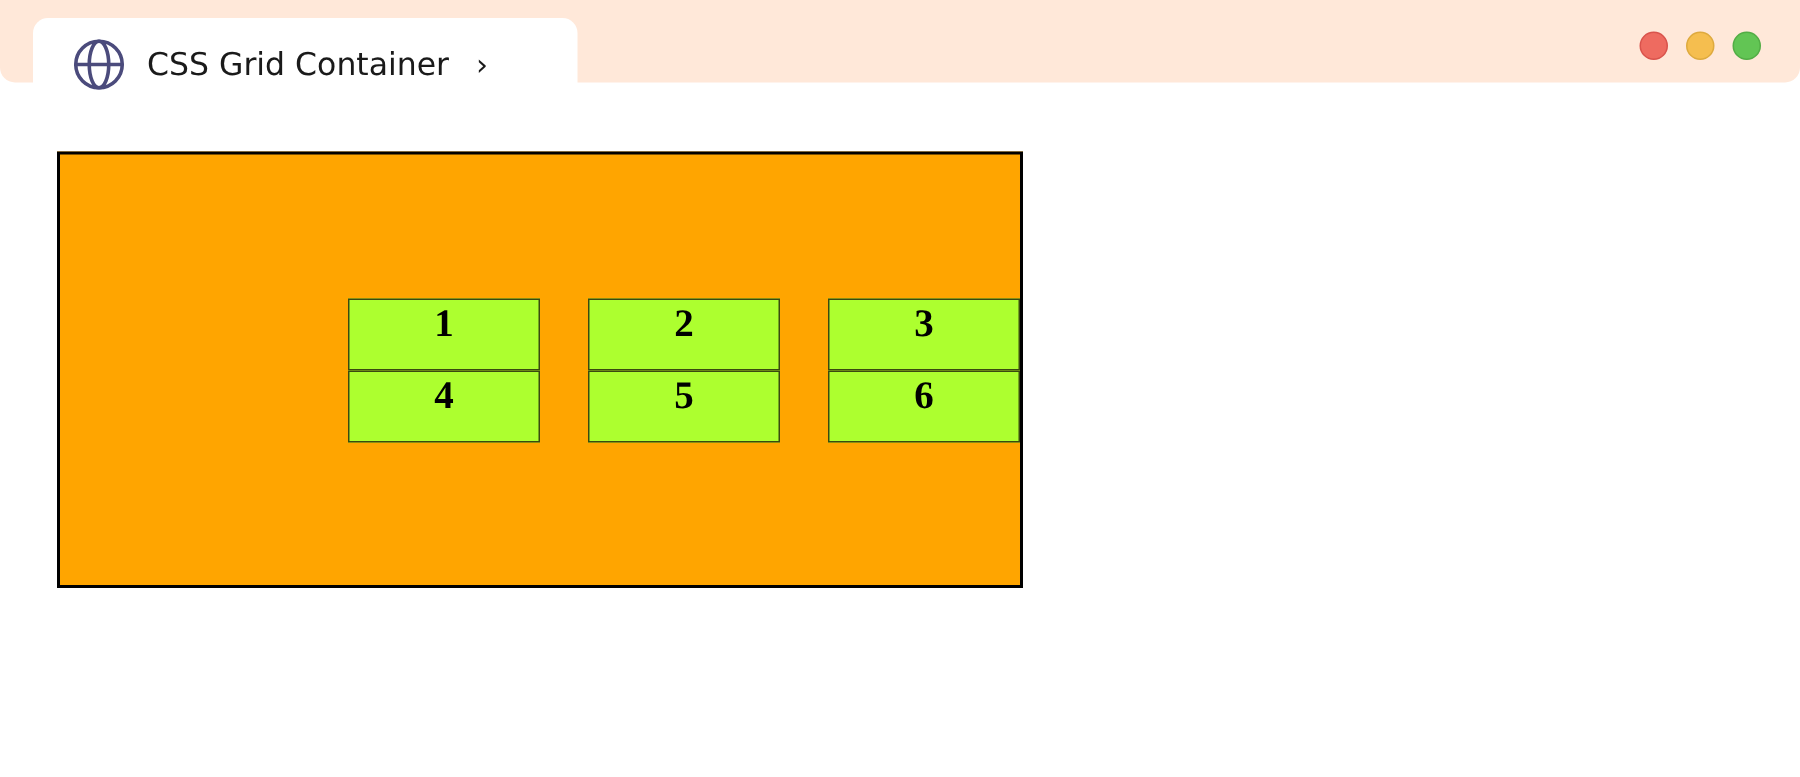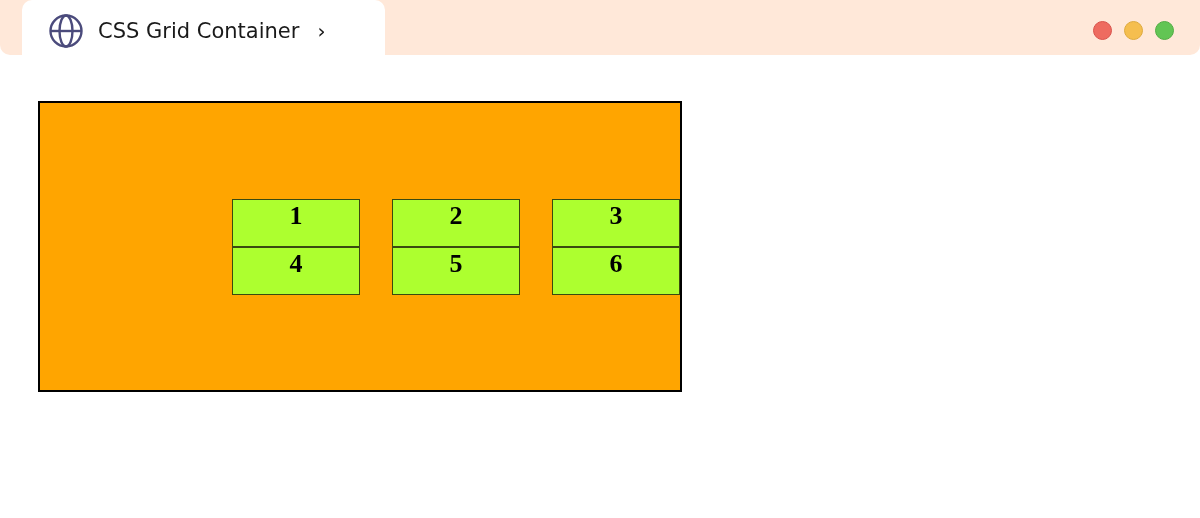--- a/index.html
+++ b/index.html
@@ -21,21 +21,21 @@
       position: absolute;
       left: 0; top: 0;
       width: 1200px;
       height: 55px;
       background: #ffe8d9;
       border-radius: 0 0 10px 10px;
     }
     .tab {
       position: absolute;
       left: 22px;
-      top: 0;
+      top: 12px;
       width: 363px;
       height: 62px;
       background: #ffffff;
       border-radius: 10px 10px 0 0;
       display: flex;
       align-items: center;
       box-sizing: border-box;
       padding-left: 26px;
       padding-bottom: 0px;
     }

